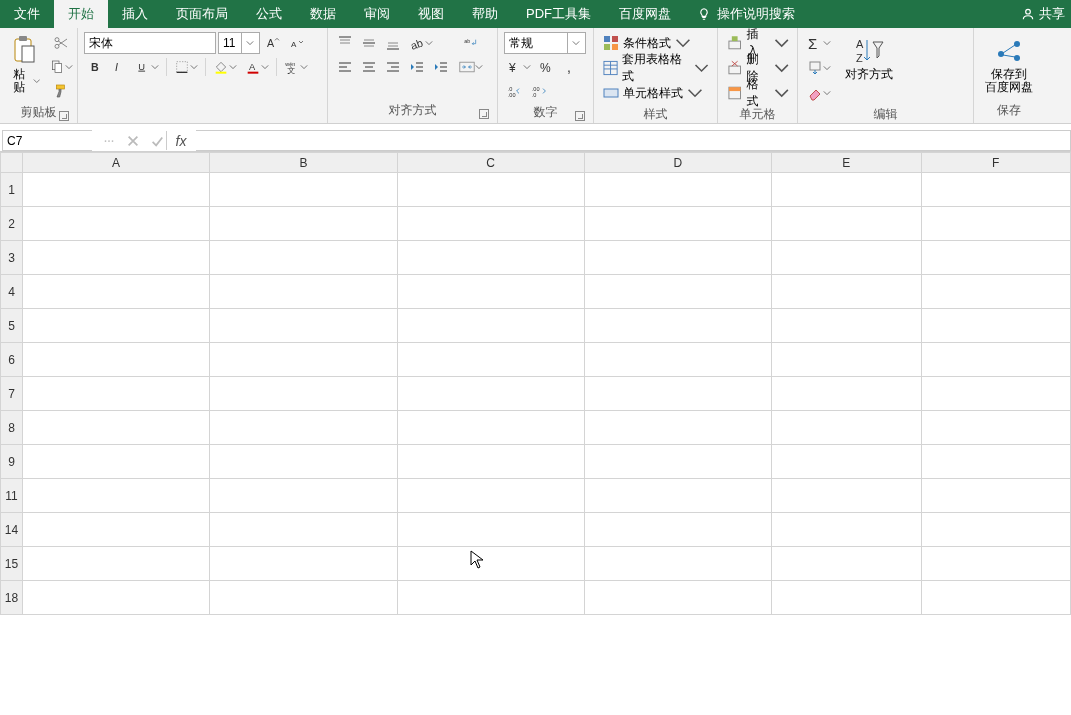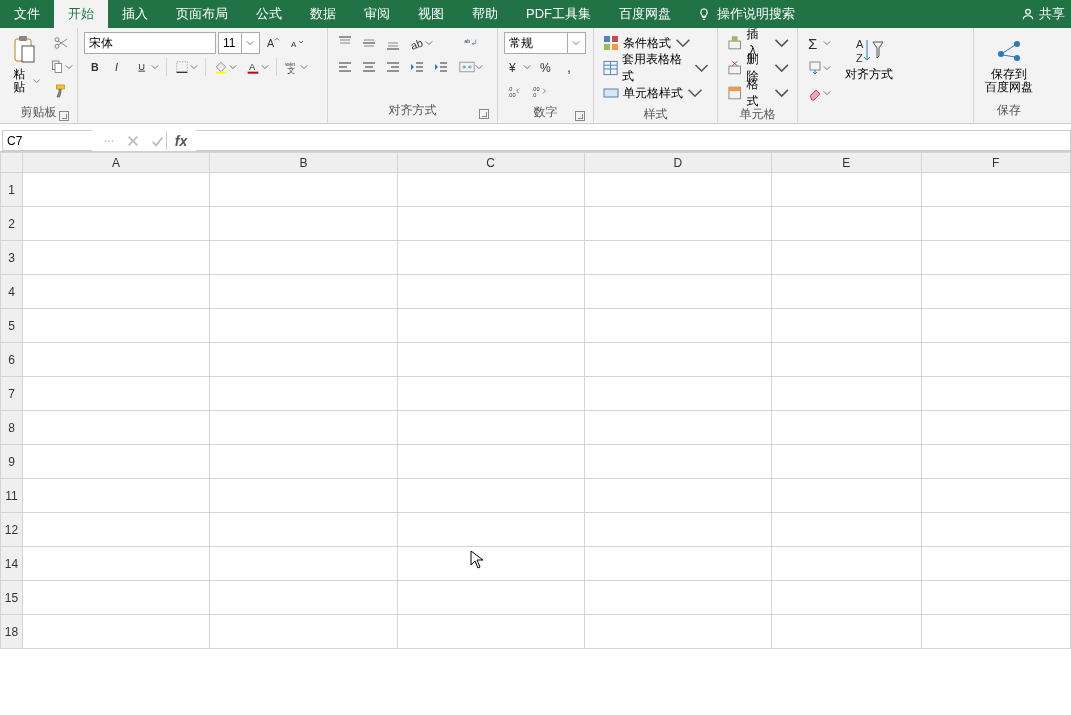--- a/index.html
+++ b/index.html
@@ -45,21 +45,21 @@
 .combo .cbtn svg { width: 8px; height: 8px; }
 
 .sep-v { width: 1px; background: #d5d5d5; align-self: stretch; margin: 2px 2px; }
 
 
 .fxbar { display: flex; align-items: stretch; height: 22px; border-bottom: 1px solid #d0d0d0; background: #fff; margin-top:6px;}
 .namebox { width: 90px; border: 1px solid #ccc; margin: 0 2px; display: flex; }
 .namebox input { flex: 1; border: none; padding: 0 4px; font-size: 12px; outline: none; }
 .namebox .cbtn { width: 16px; display: flex; align-items: center; justify-content: center; border-left: 1px solid #ccc; }
 .fx-icons { display: flex; align-items: center; gap: 2px; padding: 0 4px; }
-.fx-icons .ib { width: 22px; height: 22px; display: flex; align-items: center; justify-content: center; color: #bbb; font-weight: bold; }
+.fx-icons .ib { width: 22px; height: 22px; display: flex; align-items: center; justify-content: center; color: #bbb; }
 .fx-icons .ib svg { width: 14px; height: 14px; }
 .fx-icons .ib.fx { color: #555; font-style: italic; font-family: "Times New Roman", serif; font-size: 14px; }
 .formula-input { flex: 1; border: 1px solid #ccc; border-left:none; }
 .formula-input input { width: 100%; height: 100%; border: none; outline: none; padding: 0 4px; }
 
 
 .grid { flex: 1; overflow: hidden; position: relative; background: #fff; }
 .gtable { border-collapse: collapse; table-layout: fixed; }
 .gtable th, .gtable td { border: 1px solid #d4d4d4; font-weight: normal; }
 .gtable thead th { background: #efefef; height: 20px; font-size: 12px; color: #333; text-align: center; }
@@ -523,20 +523,21 @@
               <text x="3" y="14" font-size="11" fill="#333">A</text>
               <text x="3" y="28" font-size="11" fill="#333">Z</text>
               <path d="M14 6v20m-3-3l3 3 3-3" stroke="#2a7ab9" fill="none"></path>
               <path d="M20 8h10l-4 6v8l-2 2v-10z" fill="none" stroke="#555"></path>
             </svg>
           <div class="cap">
               <span>对齐方式</span>
             </div>
         </div>
       </div>
+      <div class="group-label"><span>编辑</span></div>
     </div>
 
     <div class="group" style="width:70px;border-right:none">
       <div class="group-body">
         <div class="big-btn" style="width:60px">
           <svg viewBox="0 0 32 32">
               <circle cx="8" cy="20" r="3" fill="#2a7ab9"></circle>
               <circle cx="24" cy="10" r="3" fill="#2a7ab9"></circle>
               <circle cx="24" cy="24" r="3" fill="#2a7ab9"></circle>
               <line x1="10" y1="19" x2="22" y2="11" stroke="#2a7ab9"></line>
@@ -685,29 +686,20 @@
           <tr>
             <th>11</th>
             <td></td>
             <td></td>
             <td></td>
             <td></td>
             <td></td>
             <td></td>
           </tr>
           <tr>
-            <th>12</th>
-            <td></td>
-            <td></td>
-            <td></td>
-            <td></td>
-            <td></td>
-            <td></td>
-          </tr>
-          <tr>
             <th>14</th>
             <td></td>
             <td></td>
             <td></td>
             <td></td>
             <td></td>
             <td></td>
           </tr>
           <tr>
             <th>15</th>

